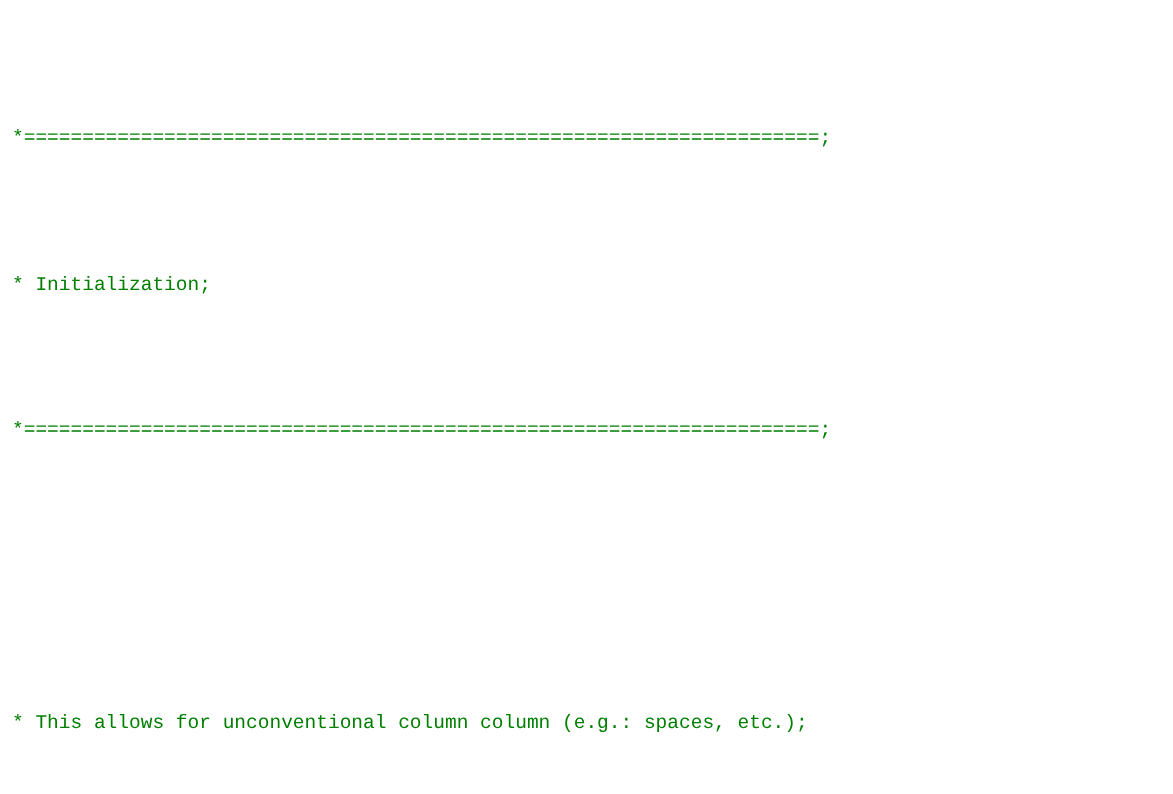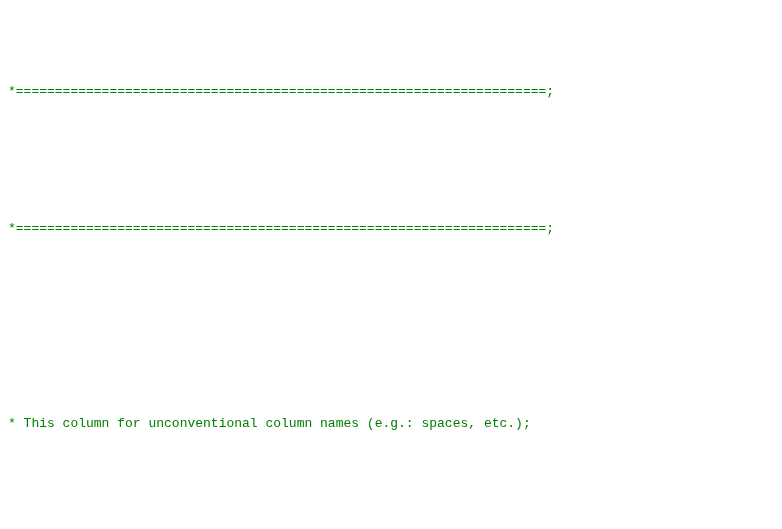--- a/index.html
+++ b/index.html
@@ -30,29 +30,30 @@
   </style>
 </head>
 <body>
 
 <div class="code-container">
 
   
   <span class="line"><span class="green">*====================================================================;</span></span>
 
   
+  <span class="line"><span class="green">* Initialization;</span></span>
 
   
   <span class="line"><span class="green">*====================================================================;</span></span>
 
   
   <span class="line"> </span>
 
   
-  <span class="line"><span class="green">* This column for unconventional column names (e.g.: spaces, etc.);</span></span>
+  <span class="line"><span class="green">* This allows for unconventional column column (e.g.: spaces, etc.);</span></span>
 
   
   
 
   
   
 
   
   
 

